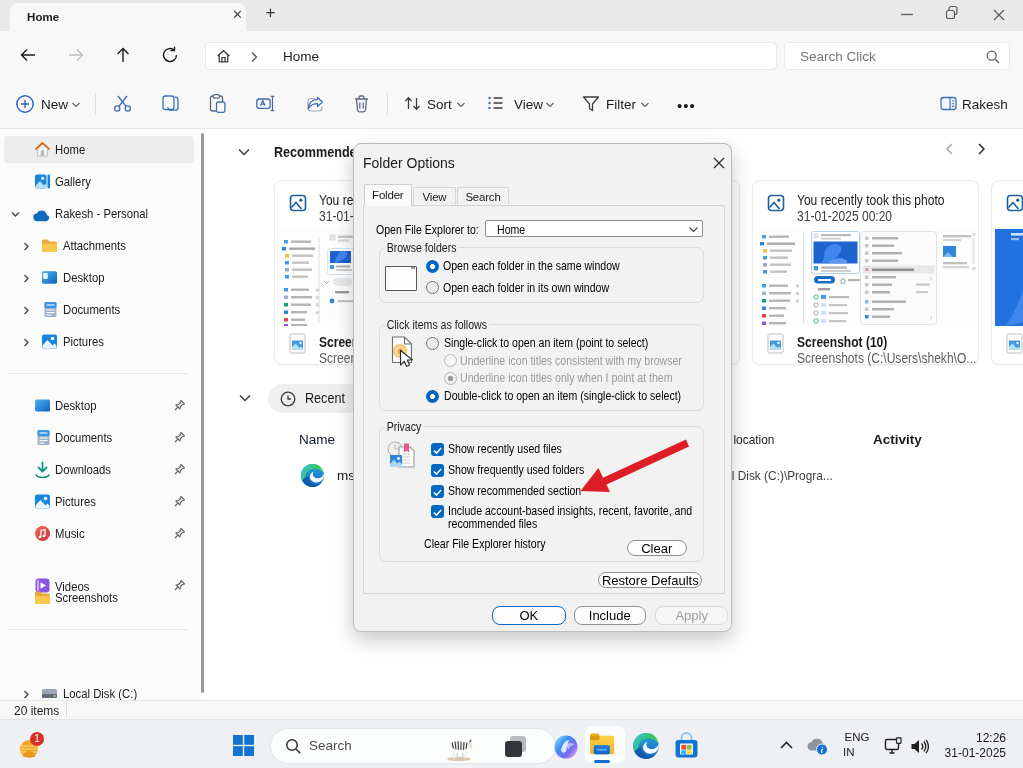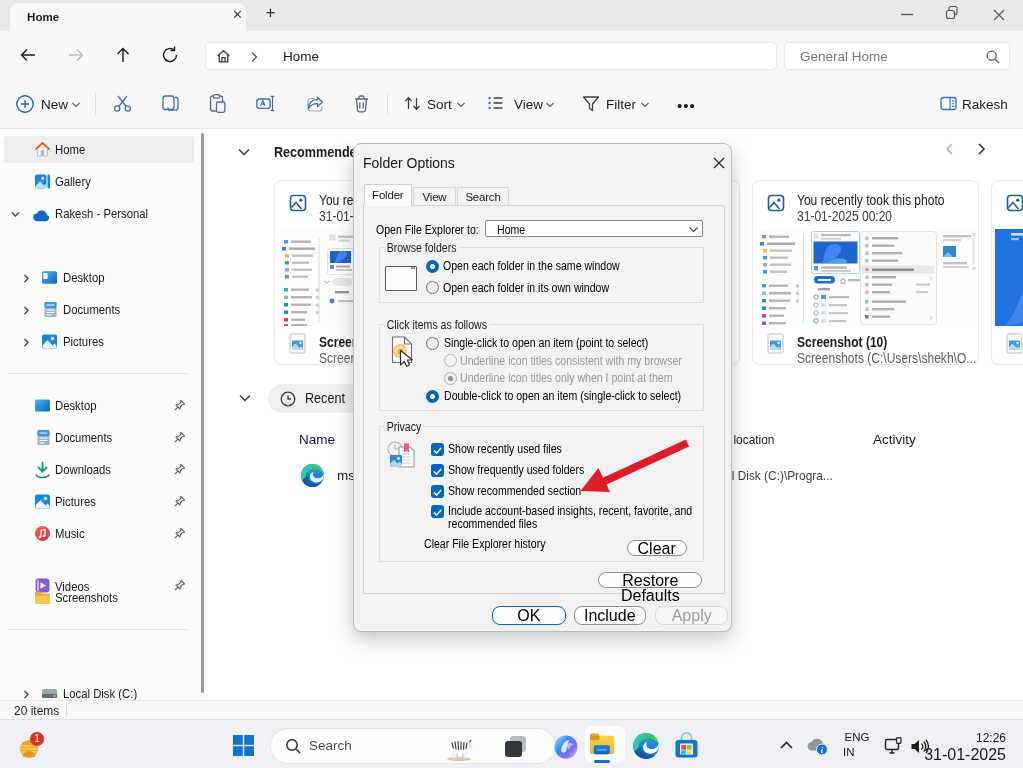--- a/index.html
+++ b/index.html
@@ -51,29 +51,29 @@
 #statusbar { position:absolute; left:0; top:700px; width:1023px; height:19px; background:#f8f8f8; border-top:1px solid #e8e8e8; }
 #taskbar { position:absolute; left:0; top:719px; width:1023px; height:49px; background:#eef0f3; border-top:1px solid #e0e2e5; }
 
 
 #dialog { position:absolute; left:353px; top:143px; width:379px; height:489px; background:#f1f1f1; border:1px solid #bcbcbc; border-radius:8px; box-shadow:0 8px 20px rgba(0,0,0,0.22); }
 #dialog .dtitle { position:absolute; left:9px; top:11px; font-size:14px; color:#1a1a1a; }
 .dtab { position:absolute; font-size:11.5px; color:#1a1a1a; text-align:center; letter-spacing:-0.2px; }
 #tabpage { position:absolute; left:9px; top:61px; width:362px; height:389px; border:1px solid #d3d3d3; background:#f2f2f2; border-radius:0 2px 2px 2px;}
 .d12 { font-size:12px; color:#000; position:absolute; white-space:nowrap; transform:scaleX(0.88); transform-origin:0 50%; }
 .gray { color:#9b9b9b !important; }
-.gbox { position:absolute; border:1px solid #dcdcdc; border-radius:1px; }
+.gbox { position:absolute; border:1px solid #dcdcdc; border-radius:7px; }
 .glabel { position:absolute; top:-7px; left:4px; background:#f1f1f1; padding:0 3px; font-size:12px; transform:scaleX(0.88); transform-origin:0 50%; white-space:nowrap; }
 .radio { position:absolute; width:13px; height:13px; border-radius:50%; }
 .r-on { background:radial-gradient(circle, #fff 0 2.2px, #0267c0 2.8px 100%); }
 .r-off { background:#ededed; border:1px solid #767676; }
 .r-offg { background:#f5f5f5; border:1px solid #b5b5b5; }
 .r-ong { background:radial-gradient(circle, #9a9a9a 0 2.5px, #f0f0f0 3px 5px, #f0f0f0 100%); border:1px solid #b5b5b5; }
 .cbox { position:absolute; width:13px; height:13px; background:#0267c0; border-radius:3px; color:#fff; }
-.dbtn { position:absolute; background:#fdfdfd; border:1px solid #8f8f8f; border-radius:8px; font-size:16px; color:#000; text-align:center; }
+.dbtn { position:absolute; background:#fdfdfd; border:1px solid #8f8f8f; border-radius:8px; font-size:13px; color:#000; text-align:center; }
 </style>
 </head>
 <body>
 
 <div id="titlebar">
   <div id="tab">
     <span class="tabtxt">Home</span>
     <span class="tabx">✕</span>
   </div>
   <div id="newtab">+</div>
@@ -106,21 +106,21 @@
   <div id="crumb">
     <svg style="position:absolute;left:9px;top:5px;" width="17" height="17" viewBox="0 0 16 16">
         <path d="M2.5 7.5 L8 2.5 L13.5 7.5 M4 6.5 V13 h8 V6.5 M6.5 13 v-4 h3 v4" fill="none" stroke="#3d3d3d" stroke-width="1.2"></path>
       </svg>
     <svg style="position:absolute;left:42px;top:7px;" width="12" height="14" viewBox="0 0 12 14">
         <path d="M4 2.5 L8.5 7 L4 11.5" fill="none" stroke="#555" stroke-width="1.3"></path>
       </svg>
     <span style="position:absolute;left:77px;top:6px;font-size:13.5px;color:#1b1b1b;">Home</span>
   </div>
   <div id="searchbox">
-    <span>General Home</span>
+    <span>Search Click</span>
     <svg style="position:absolute;left:200px;top:6px;" width="16" height="16" viewBox="0 0 16 16">
         <circle cx="6.7" cy="6.7" r="4.5" fill="none" stroke="#5f5f5f" stroke-width="1.3"></circle>
         <path d="M10.2 10.2 L14 14" stroke="#5f5f5f" stroke-width="1.3"></path>
       </svg>
   </div>
 </div>
 
 <div id="toolbar">
   <svg class="abs" style="left:14px;top:13px;" width="22" height="22" viewBox="0 0 22 22">
       <circle cx="11" cy="11" r="8.2" fill="none" stroke="#2a64b8" stroke-width="1.4"></circle>
@@ -227,20 +227,30 @@
   <div class="srow" style="top:38.5px;">
     <svg class="sico" style="left:34px;" viewBox="0 0 17 17">
         <rect x="1" y="1.5" width="11.5" height="14" rx="2" fill="#1886e0"></rect>
         <circle cx="8.7" cy="5.2" r="1.5" fill="#fff"></circle>
         <path d="M1.5 13 l4.5-5 4 4.5 1.5-1.5 1 1 v1.5 a2 2 0 0 1 -2 2 h-7.5 a2 2 0 0 1 -2-2 z" fill="#b5e0f8"></path>
         <rect x="13.5" y="1.5" width="2.5" height="14" rx="1" fill="#1886e0"></rect>
       </svg>
     <span class="txt">Gallery</span>
     </div>
 
+  <div class="srow" style="top:102.5px;">
+    <svg class="chv" style="left:21px;" width="11" height="11" viewBox="0 0 11 11">
+        <path d="M3.5 2 L7 5.5 L3.5 9" fill="none" stroke="#454545" stroke-width="1.4"></path>
+      </svg>
+    <svg class="sico" style="left:41px;" viewBox="0 0 17 17">
+        <path d="M1 4 a1.5 1.5 0 0 1 1.5-1.5 h4 l2 2 h6 A1.5 1.5 0 0 1 16 6 v7.5 a1.5 1.5 0 0 1 -1.5 1.5 h-12 A1.5 1.5 0 0 1 1 13.5 z" fill="#e9a941"></path>
+        <path d="M1 6.8 h15 V13.5 a1.5 1.5 0 0 1 -1.5 1.5 h-12 A1.5 1.5 0 0 1 1 13.5 z" fill="#f8c84c"></path>
+      </svg>
+    <span class="txt2">Attachments</span>
+    </div>
 
   <div class="srow" style="top:134.5px;">
     <svg class="chv" style="left:21px;" width="11" height="11" viewBox="0 0 11 11">
         <path d="M3.5 2 L7 5.5 L3.5 9" fill="none" stroke="#454545" stroke-width="1.4"></path>
       </svg>
     <svg class="sico" style="left:41px;" viewBox="0 0 17 17">
         <rect x="1" y="2.5" width="15" height="12" rx="1.5" fill="#1c84d8"></rect>
         <rect x="1" y="2.5" width="15" height="12" rx="1.5" fill="url(#dg1)"></rect>
         <rect x="2.2" y="4" width="4.5" height="6" rx="0.8" fill="#eaf6ff"></rect>
         <defs>
@@ -633,21 +643,21 @@
     </svg>
   <div class="abs" style="left:61px;top:255px;width:105px;height:29px;background:#efefef;border-radius:15px;"></div>
   <svg class="abs" style="left:73px;top:262px;" width="16" height="16" viewBox="0 0 16 16">
       <circle cx="8" cy="8" r="6.8" fill="none" stroke="#3a3a3a" stroke-width="1.3"></circle>
       <path d="M8 4.5 V8 h3" fill="none" stroke="#3a3a3a" stroke-width="1.3"></path>
     </svg>
   <span class="abs" style="left:98px;top:261px;font-size:14px;color:#1b1b1b;display:inline-block;transform:scaleX(0.9);transform-origin:0 0;">Recent</span>
 
   <span class="abs" style="left:92px;top:303px;font-size:13.5px;color:#0f172a;">Name</span>
   <span class="abs" style="left:504px;top:303px;font-size:13.5px;color:#1b1b1b;display:inline-block;transform:scaleX(0.88);transform-origin:0 0;">File location</span>
-  <span class="abs" style="left:666px;top:303px;font-size:13.5px;color:#1b1b1b;">Activity</span>
+  <span class="abs" style="left:666px;top:303px;font-size:13.5px;color:#1b1b1b;font-weight:bold;">Activity</span>
 
   <svg class="abs" style="left:93px;top:334px;" width="25" height="25" viewBox="0 0 25 25">
     <defs>
       <linearGradient id="eg1" x1="0" y1="1" x2="0.6" y2="0">
           <stop offset="0" stop-color="#0d4f9e"></stop>
           <stop offset="1" stop-color="#1565c0"></stop>
         </linearGradient>
       <linearGradient id="eg2" x1="0" y1="0" x2="0" y2="1">
           <stop offset="0" stop-color="#2aa5de"></stop>
           <stop offset="1" stop-color="#1565c0"></stop>
@@ -780,21 +790,21 @@
       <rect x="1.5" y="2.5" width="13" height="10" rx="1.5" fill="none" stroke="#1f1f1f" stroke-width="1.4"></rect>
       <path d="M5.5 16 h5 M8 13 v3" stroke="#1f1f1f" stroke-width="1.4"></path>
       <rect x="12.5" y="0.8" width="4.5" height="5.5" rx="0.8" fill="#eef0f3" stroke="#1f1f1f" stroke-width="1.2"></rect>
       <path d="M13.8 0.8 v-0.5 M16 0.8 v-0.5" stroke="#1f1f1f"></path>
     </svg>
   <svg class="abs" style="left:910px;top:18px;" width="19" height="17" viewBox="0 0 19 17">
       <path d="M1.5 6 h3 L9 2 v13 L4.5 11 h-3 z" fill="#1f1f1f"></path>
       <path d="M11.5 5.5 a4.5 4.5 0 0 1 0 6 M13.8 3.5 a7.5 7.5 0 0 1 0 10 M16 1.8 a10.5 10.5 0 0 1 0 13.4" fill="none" stroke="#1f1f1f" stroke-width="1.3"></path>
     </svg>
   <span class="abs" style="right:17px;top:11px;font-size:12px;color:#1b1b1b;">12:26</span>
-  <span class="abs" style="right:17px;top:26px;font-size:16px;color:#1b1b1b;">31-01-2025</span>
+  <span class="abs" style="right:17px;top:26px;font-size:12px;color:#1b1b1b;">31-01-2025</span>
 </div>
 
 <div id="dialog">
   <span class="dtitle">Folder Options</span>
   <svg class="abs" style="left:358px;top:12px;" width="14" height="14" viewBox="0 0 14 14">
       <path d="M2 2 L12 12 M12 2 L2 12" stroke="#2f2f2f" stroke-width="1.3"></path>
     </svg>
 
   <div class="dtab" style="left:9.8px;top:40.3px;width:48px;height:22px;background:#fafafa;border:1px solid #d0d0d0;border-bottom:none;border-radius:2px 2px 0 0;line-height:20px;z-index:3;">Folder</div>
   <div class="dtab" style="left:59px;top:42.5px;width:43px;height:19.5px;background:#f1f1f1;border:1px solid #d6d6d6;border-bottom:none;border-radius:2px 2px 0 0;line-height:18px;">View</div>

